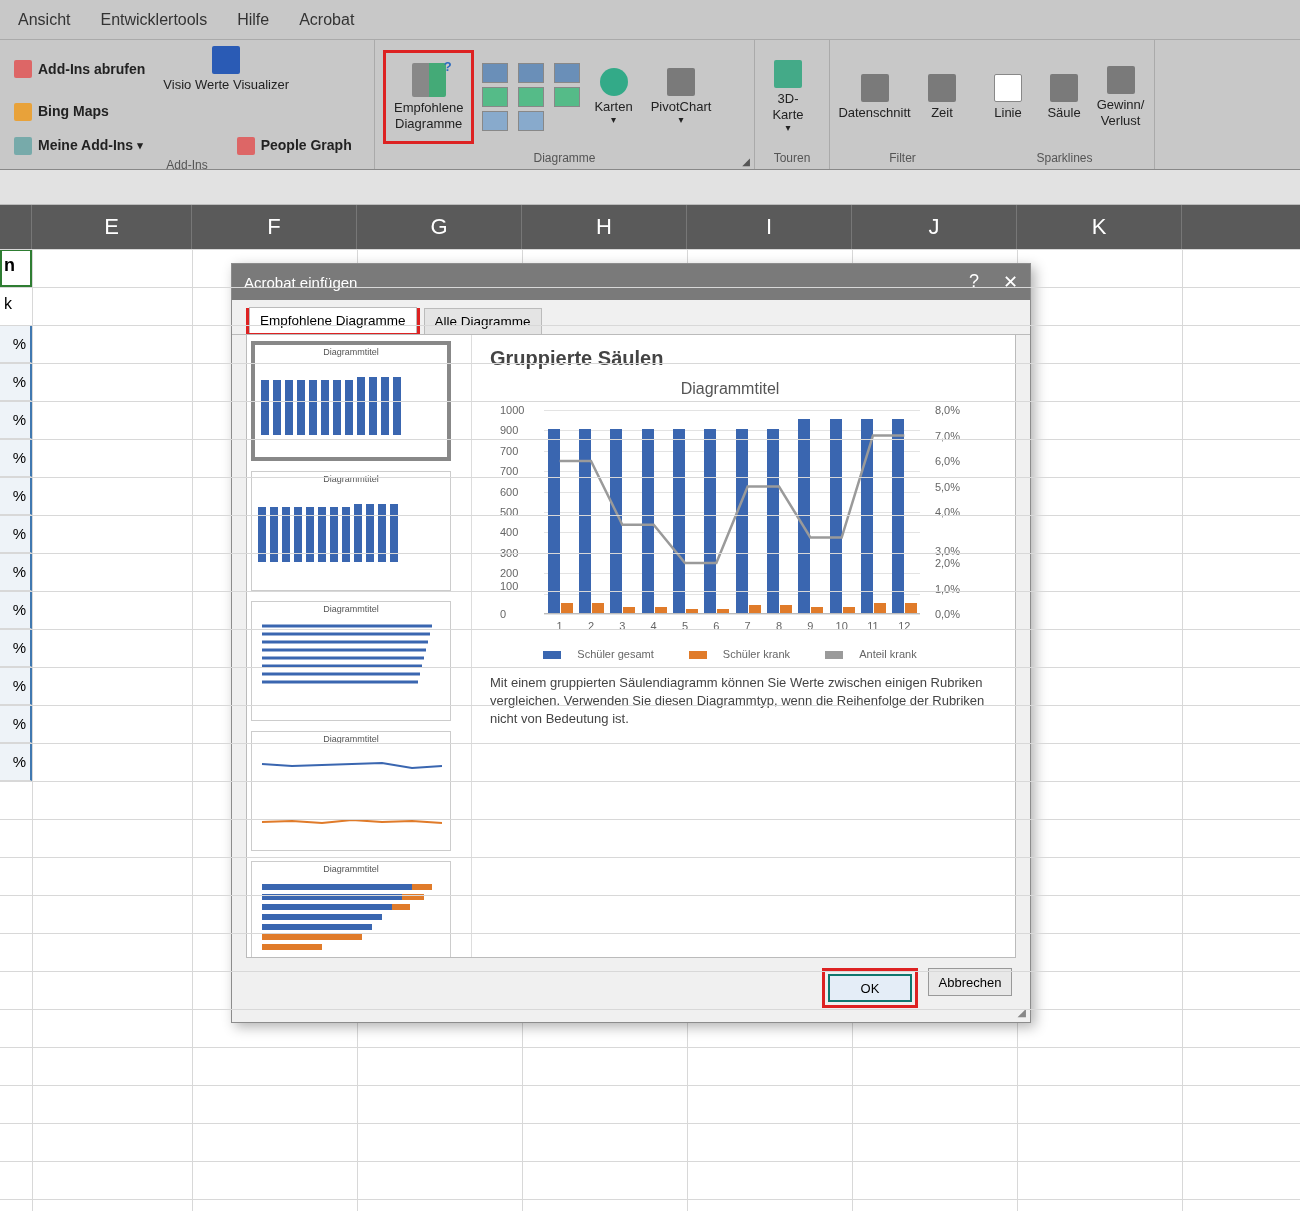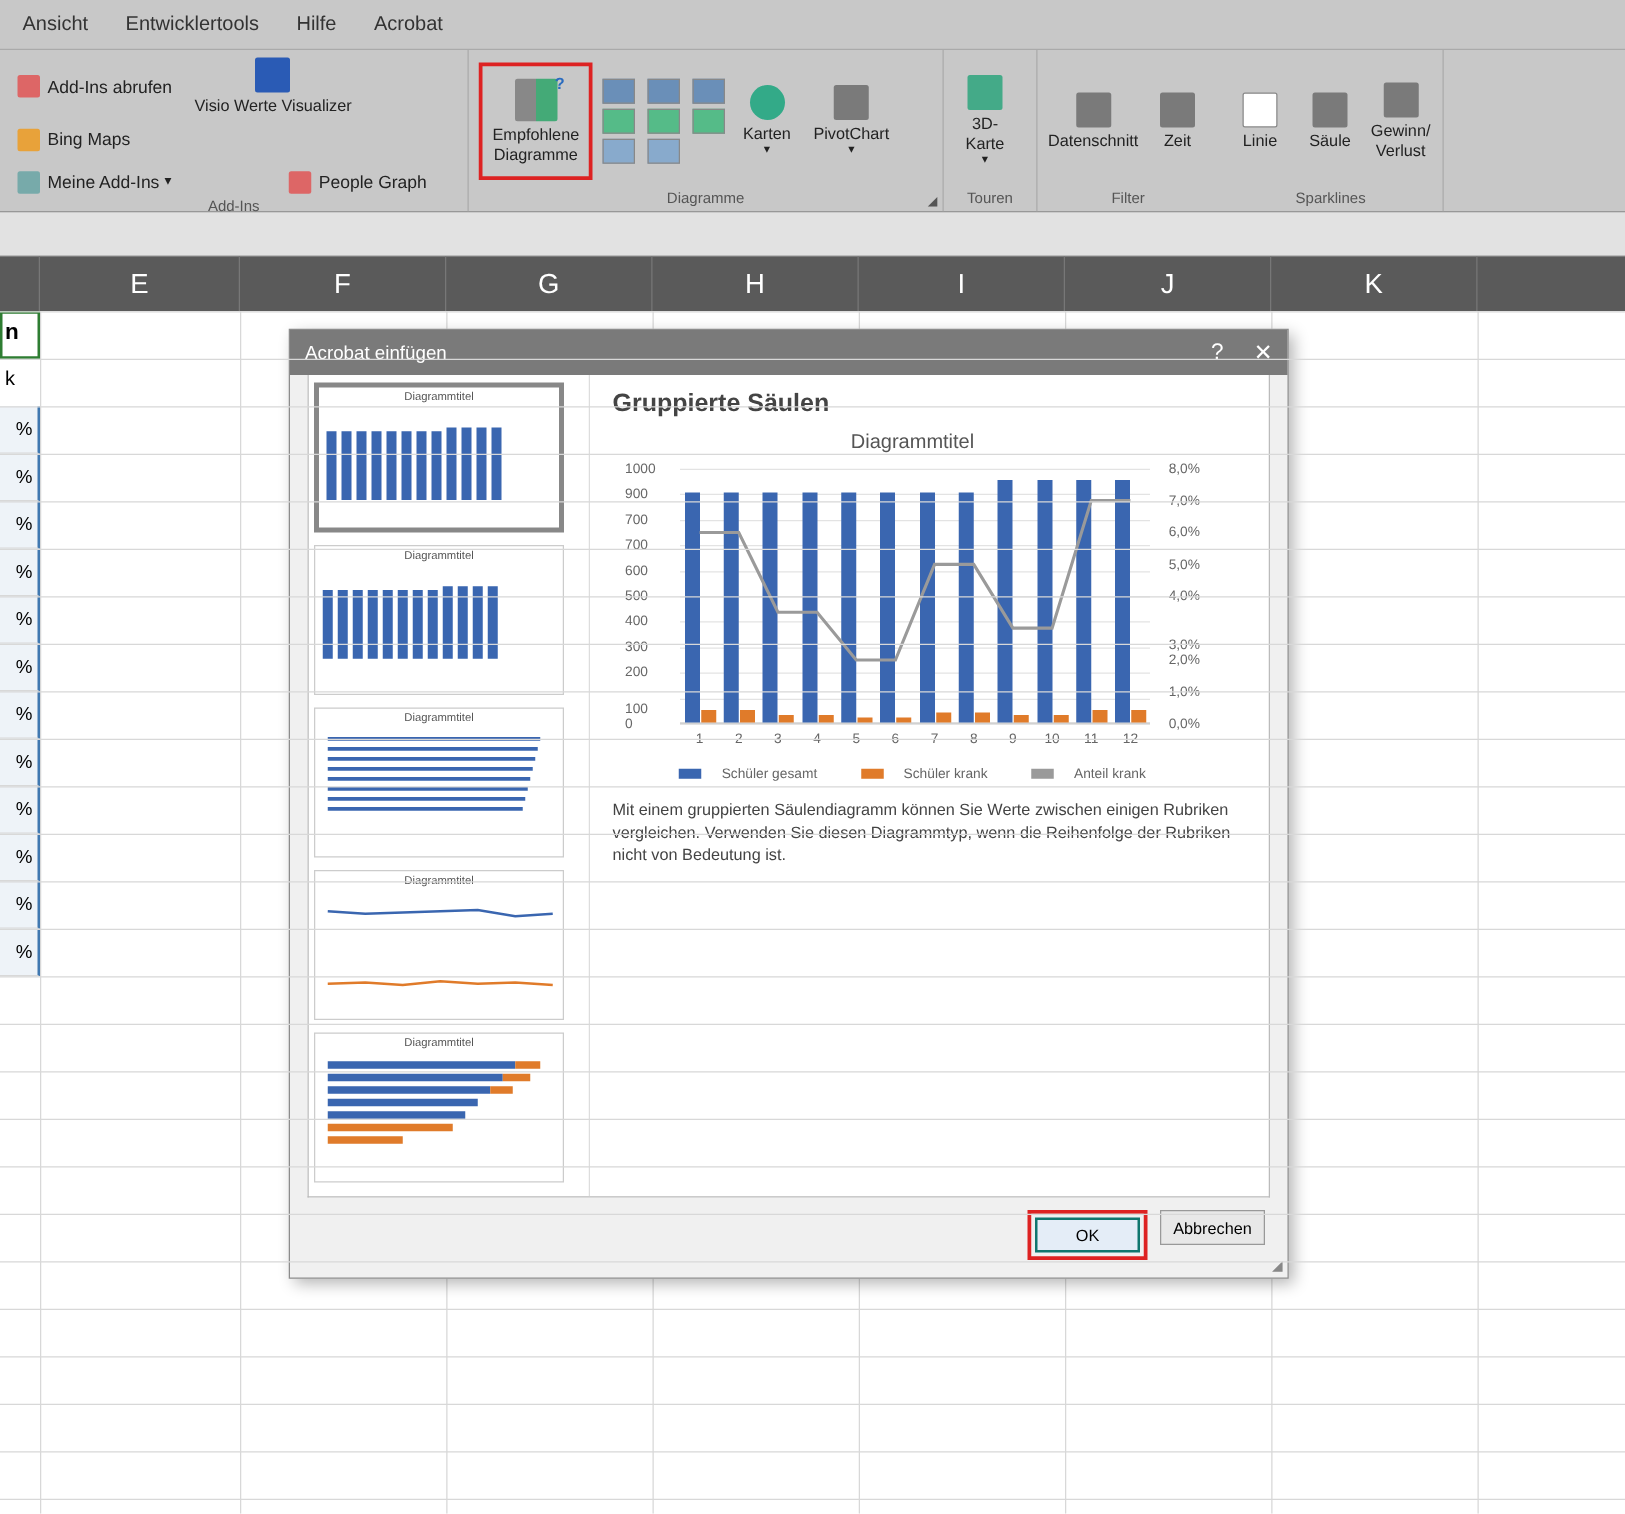--- a/index.html
+++ b/index.html
@@ -9,21 +9,21 @@
   .menubar { background: #c8c8c8; height: 40px; display: flex; align-items: center; gap: 30px; padding-left: 18px; font-size: 16px; color: #333; border-bottom: 1px solid #aaa; }
   .menubar span { cursor: default; }
 
   
   .ribbon { background: #c8c8c8; height: 130px; display: flex; border-bottom: 1px solid #888; }
   .ribbon-group { display: flex; flex-direction: column; justify-content: space-between; border-right: 1px solid #aaa; padding: 4px 8px 2px 8px; }
   .ribbon-group .group-label { text-align: center; font-size: 12px; color: #555; padding: 1px 0 2px 0; }
   .ribbon-body { flex: 1; display: flex; align-items: center; gap: 6px; }
   .rbtn { display: flex; flex-direction: column; align-items: center; justify-content: center; font-size: 13px; color: #222; padding: 2px 6px; min-width: 50px; text-align: center; line-height: 1.2; cursor: default; }
   .rbtn .ico { width: 28px; height: 28px; margin-bottom: 3px; background: #7a7a7a; border-radius: 2px; }
-  .rbtn.small { flex-direction: row; min-width: auto; font-size: 14px; }
+  .rbtn.small { flex-direction: row; min-width: auto; font-size: 14px; font-weight: bold; }
   .rbtn.small .ico { width: 18px; height: 18px; margin: 0 6px 0 0; }
   .highlight-red { border: 3px solid #d22; background: #c8c8c8; }
   .mini-col { display: flex; flex-direction: column; gap: 4px; padding: 4px 2px; }
   .mini-ico { width: 26px; height: 20px; background: #6a8fb8; border: 1px solid #888; }
   .group-dialog { font-size: 10px; color: #555; position: absolute; right: 4px; bottom: 2px; }
   .ribbon-group.rel { position: relative; }
 
   
   .fxbar { background: #e2e2e2; height: 35px; border-bottom: 1px solid #bbb; }
 
@@ -250,20 +250,26 @@
 
   <div class="dialog" style="top:14px">
     <div class="dlg-title">
       <span>Acrobat einfügen</span>
       <span class="ctrls">
         <span>?</span>
         <span>✕</span>
       </span>
     </div>
 
+    <div class="dlg-tabs">
+      <span class="tab-highlight">
+        <span class="dlg-tab active">Empfohlene Diagramme</span>
+      </span>
+      <span class="dlg-tab">Alle Diagramme</span>
+    </div>
 
     <div class="dlg-body">
       <div class="thumb-col">
         <div class="thumb sel">
           <div class="tt">Diagrammtitel</div>
           <div class="thumb-bars">
               <div class="b" style="height:70%"></div>
               <div class="b" style="height:70%"></div>
               <div class="b" style="height:70%"></div>
               <div class="b" style="height:70%"></div>
@@ -381,21 +387,21 @@
           <div id="xlabels"></div>
           <svg id="linesvg" style="position:absolute;left:54px;top:30px;pointer-events:none" width="376" height="204">
               <polyline points="15.666666666666666,51 47,51 78.33333333333333,114.75 109.66666666666667,114.75 141,153 172.33333333333331,153 203.66666666666666,76.5 234.99999999999997,76.5 266.3333333333333,127.5 297.6666666666667,127.5 329,25.5 360.3333333333333,25.5" fill="none" stroke="#9a9a9a" stroke-width="2.5"></polyline>
             </svg>
           <div class="legend">
             <span><span class="sw" style="background:#3a66b0"></span><span>Schüler gesamt</span></span>
             <span><span class="sw" style="background:#e07b2a"></span><span>Schüler krank</span></span>
             <span><span class="sw" style="background:#9a9a9a"></span><span>Anteil krank</span></span>
           </div>
         <div class="yl" style="top: 234px;">0</div>
-            <div class="yl" style="top: 222px;">100</div>
+            <div class="yl" style="top: 206px;">100</div>
             <div class="yl" style="top: 193.2px;">200</div>
             <div class="yl" style="top: 172.8px;">300</div>
             <div class="yl" style="top: 152.4px;">400</div>
             <div class="yl" style="top: 132px;">500</div>
             <div class="yl" style="top: 111.6px;">600</div>
             <div class="yl" style="top: 91.2px;">700</div>
             <div class="yl" style="top: 70.8px;">700</div>
             <div class="yl" style="top: 50.4px;">900</div>
             <div class="yl" style="top: 30px;">1000</div>
             <div class="yr" style="top: 234px;">0,0%</div>

